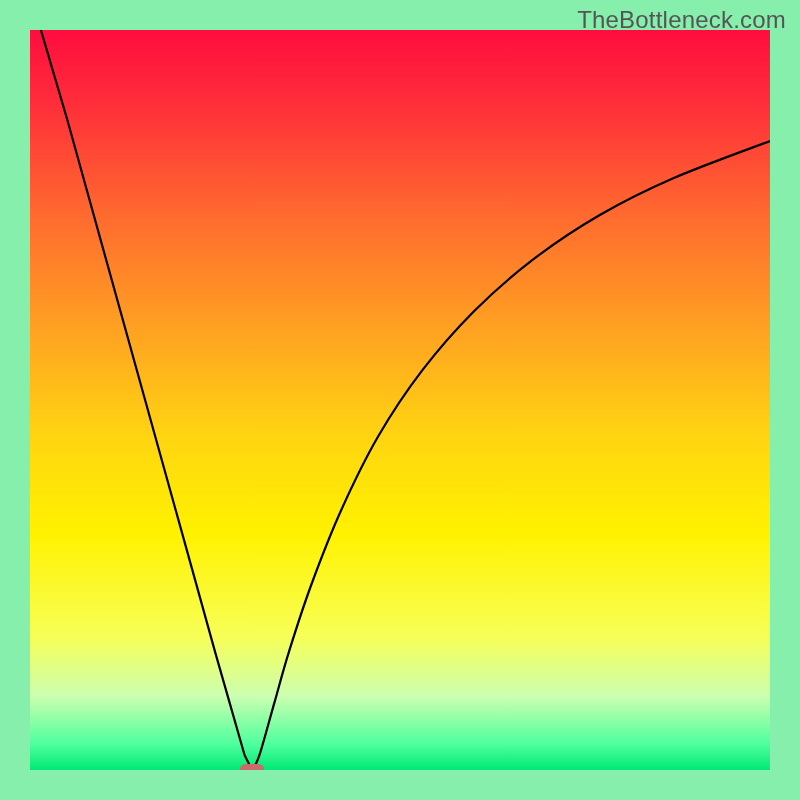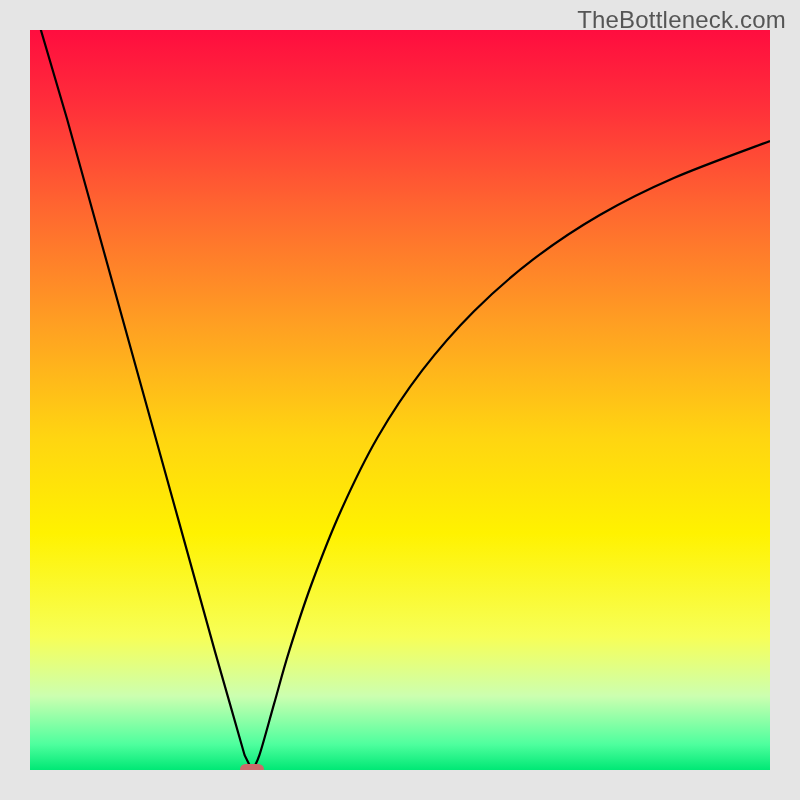--- a/index.html
+++ b/index.html
@@ -6,21 +6,21 @@
     margin: 0;
     padding: 0;
     width: 800px;
     height: 800px;
     overflow: hidden;
     font-family: Arial, sans-serif;
   }
   .container {
     width: 800px;
     height: 800px;
-    background: #e5e5e5;
+    background: #86efac;
     position: relative;
   }
   .watermark {
     position: absolute;
     top: 6px;
     right: 14px;
     color: #555;
     font-size: 24px;
     font-weight: 500;
     z-index: 10;

